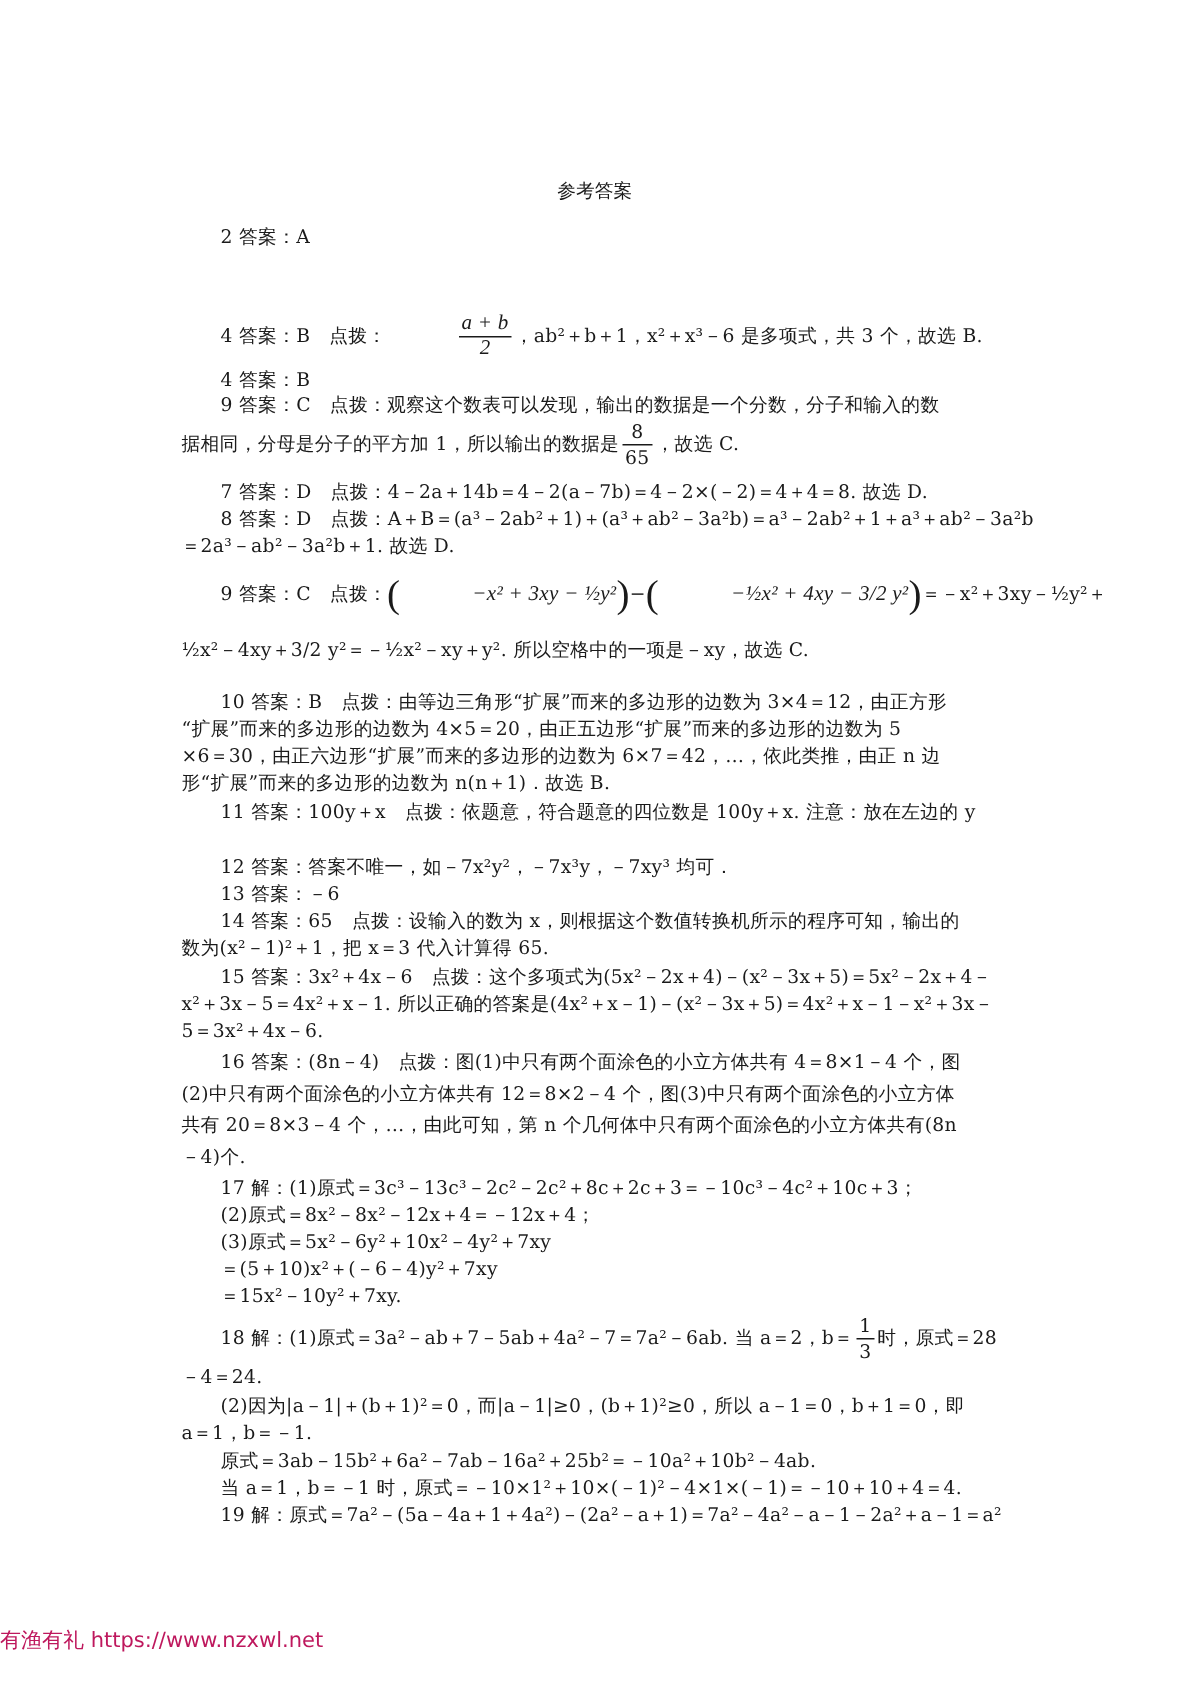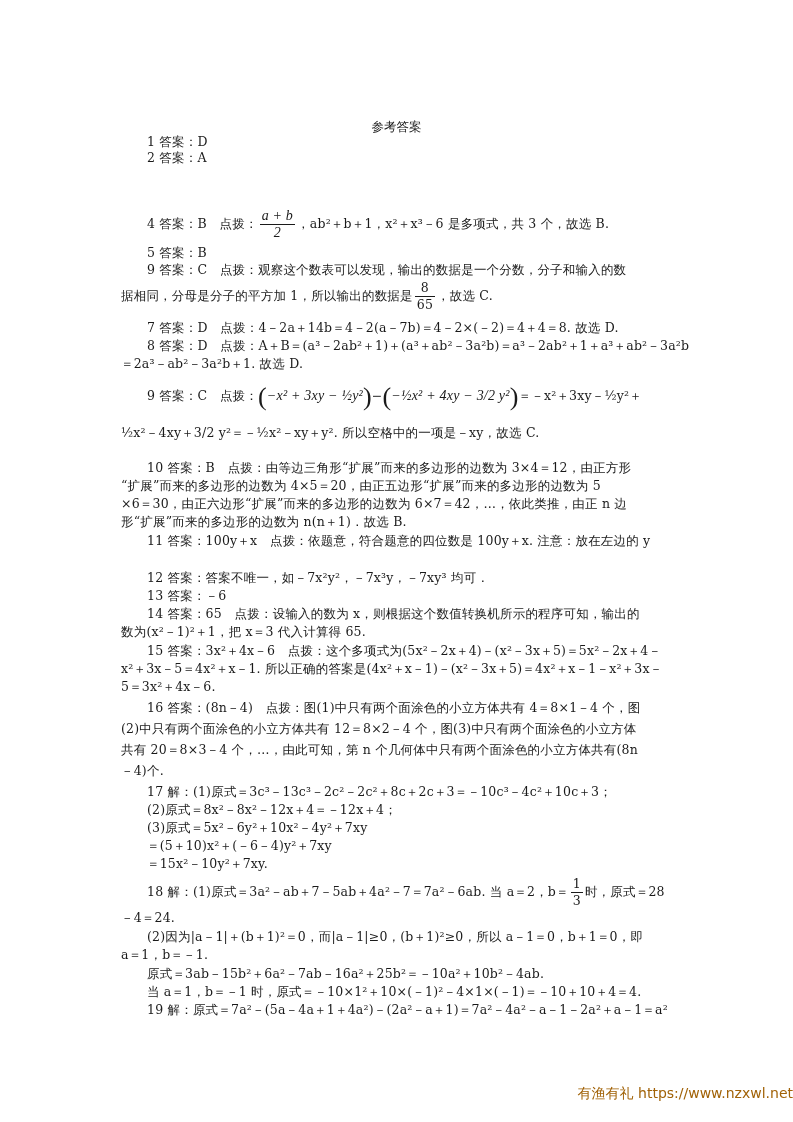--- a/index.html
+++ b/index.html
@@ -8,40 +8,39 @@
   .page { position: absolute; left: 0; top: 16px; width: 793px; height: 1122px; padding-left: 38px; }
   .title { position: absolute; left: 0; width: 793px; top: 103px; text-align: center;
            font-size: 12.5px; }
   .ln { position: absolute; left: 121px; width: 560px; font-size: 12.5px; line-height: 18px;
         white-space: nowrap; letter-spacing: 0.2px; }
   .ind { left: 147px; }
   .frac { display: inline-block; vertical-align: middle; text-align: center; margin: 0 2px;
           line-height: 16px; }
   .frac .num { display: block; padding: 0 2px; border-bottom: 1px solid #1a1a1a; }
   .frac .den { display: block; padding: 0 2px; }
-  .it { font-style: italic; font-family: "Liberation Serif", serif; font-size: 14px; }
+  .it { font-style: italic; font-family: "Liberation Serif", serif; font-size: 14px; margin-left: 48px; }
   .big { font-size: 26px; font-weight: 100; vertical-align: middle; font-family: "Liberation Serif", serif; }
-  .footer { position: absolute; top: 1069px; left: 0; width: 793px; text-align: right;
-            font-family: "DejaVu Sans", sans-serif; font-size: 14px; color: #a16207; }
+  .footer { position: absolute; top: 1069px; left: 0; width: 793px; text-align: left;
+            font-family: "DejaVu Sans", sans-serif; font-size: 14px; color: #be185d; }
 </style>
 </head>
 <body>
 
 <div class="page">
 
   <div class="title">参考答案</div>
 
-  <div class="ln ind" style="top:117px">1 答案：D</div>
   <div class="ln ind" style="top:133px">2 答案：A</div>
 
   <div class="ln ind" style="top:192px">
     <span>4 答案：B　点拨：</span><span class="frac it"><span class="num">a + b</span><span class="den">2</span></span><span>，ab²＋b＋1，x²＋x³－6 是多项式，共 3 个，故选 B.</span>
   </div>
 
-  <div class="ln ind" style="top:228px">5 答案：B</div>
+  <div class="ln ind" style="top:228px">4 答案：B</div>
   <div class="ln ind" style="top:245px">9 答案：C　点拨：观察这个数表可以发现，输出的数据是一个分数，分子和输入的数</div>
   <div class="ln" style="top:264px">
     <span>据相同，分母是分子的平方加 1，所以输出的数据是</span><span class="frac"><span class="num">8</span><span class="den">65</span></span><span>，故选 C.</span>
   </div>
 
   <div class="ln ind" style="top:303px">7 答案：D　点拨：4－2a＋14b＝4－2(a－7b)＝4－2×(－2)＝4＋4＝8. 故选 D.</div>
   <div class="ln ind" style="top:321px">8 答案：D　点拨：A＋B＝(a³－2ab²＋1)＋(a³＋ab²－3a²b)＝a³－2ab²＋1＋a³＋ab²－3a²b</div>
   <div class="ln" style="top:339px">＝2a³－ab²－3a²b＋1. 故选 D.</div>
 
   <div class="ln ind" style="top:364px; line-height:32px">

